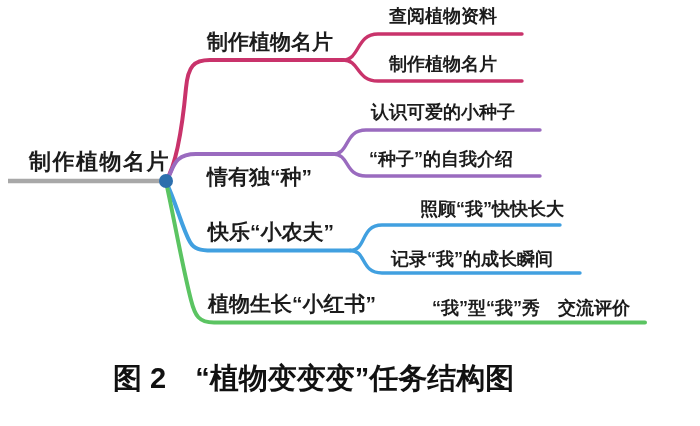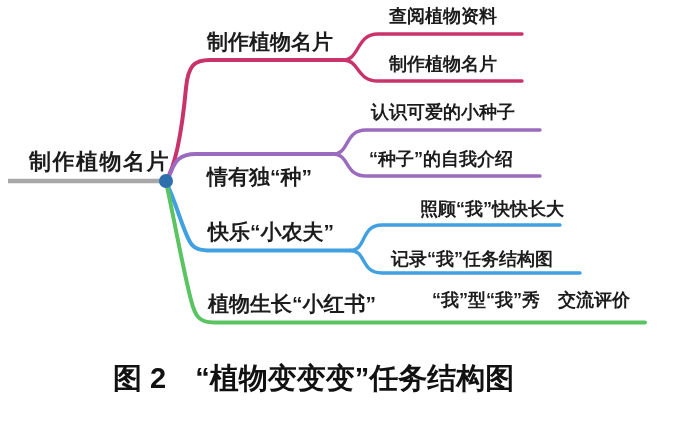--- a/index.html
+++ b/index.html
@@ -32,16 +32,16 @@
 
 <div class="lbl root" style="left:29px;top:151px;">制作植物名片</div>
 <div class="lbl main" style="left:207px;top:31px;">制作植物名片</div>
 <div class="lbl sub" style="left:389px;top:7px;">查阅植物资料</div>
 <div class="lbl sub" style="left:389px;top:55px;">制作植物名片</div>
 <div class="lbl main" style="left:207px;top:126px;margin-top:40px;">情有独“种”</div>
 <div class="lbl sub" style="left:371px;top:103px;">认识可爱的小种子</div>
 <div class="lbl sub" style="left:369px;top:150px;">“种子”的自我介绍</div>
 <div class="lbl main" style="left:208px;top:221px;">快乐“小农夫”</div>
 <div class="lbl sub" style="left:391px;top:200px;margin-left:29px;">照顾“我”快快长大</div>
-<div class="lbl sub" style="left:391px;top:250px;">记录“我”任务结构图</div>
+<div class="lbl sub" style="left:391px;top:250px;">记录“我”的成长瞬间</div>
 <div class="lbl main" style="left:208px;top:293px;">植物生长“小红书”</div>
-<div class="lbl sub" style="left:432px;top:291px;">“我”型“我”秀　交流评价</div>
+<div class="lbl sub" style="left:432px;top:299px;">“我”型“我”秀　交流评价</div>
 <div class="lbl caption" style="left:113px;top:364px;">图 2　“植物变变变”任务结构图</div>
 
 </body></html>

